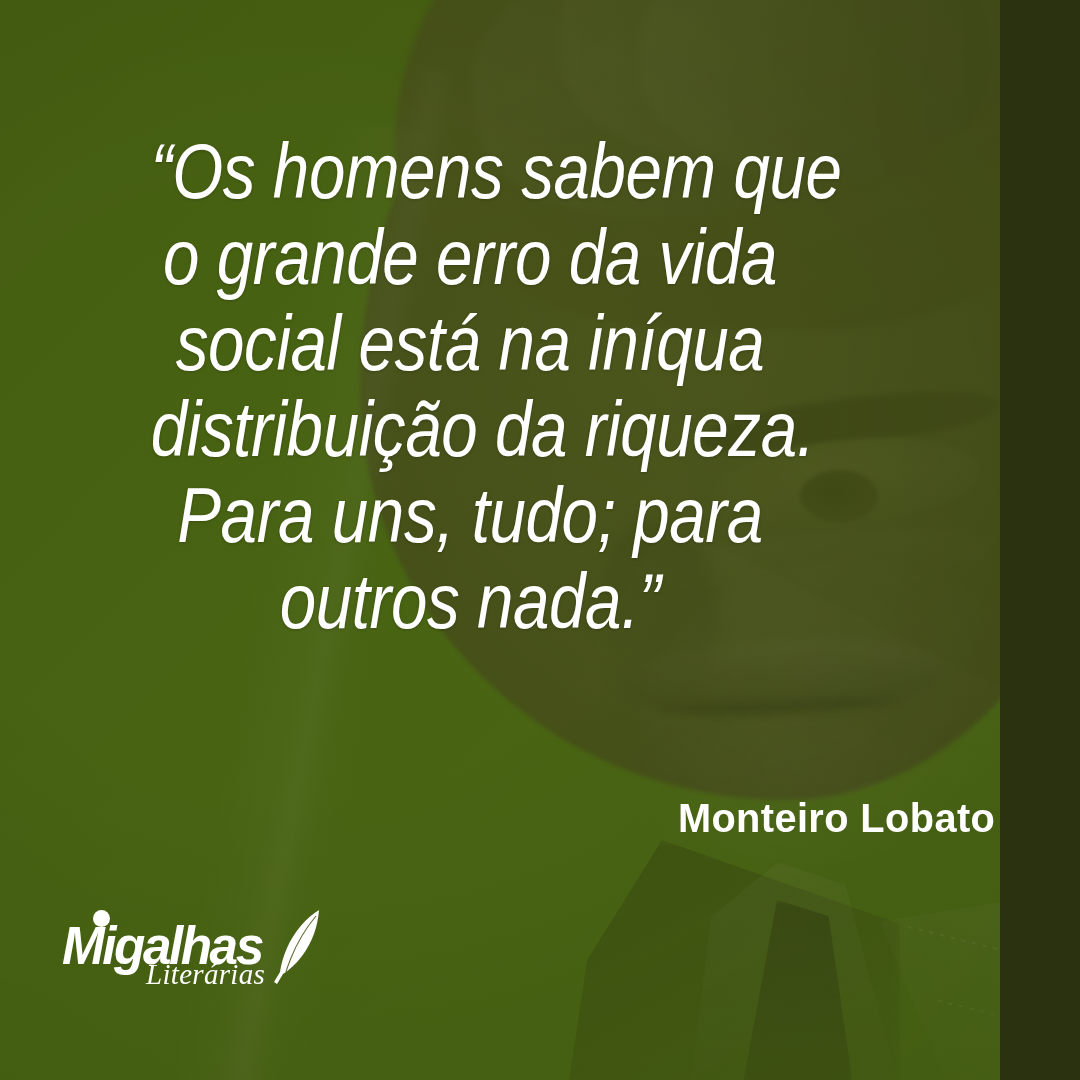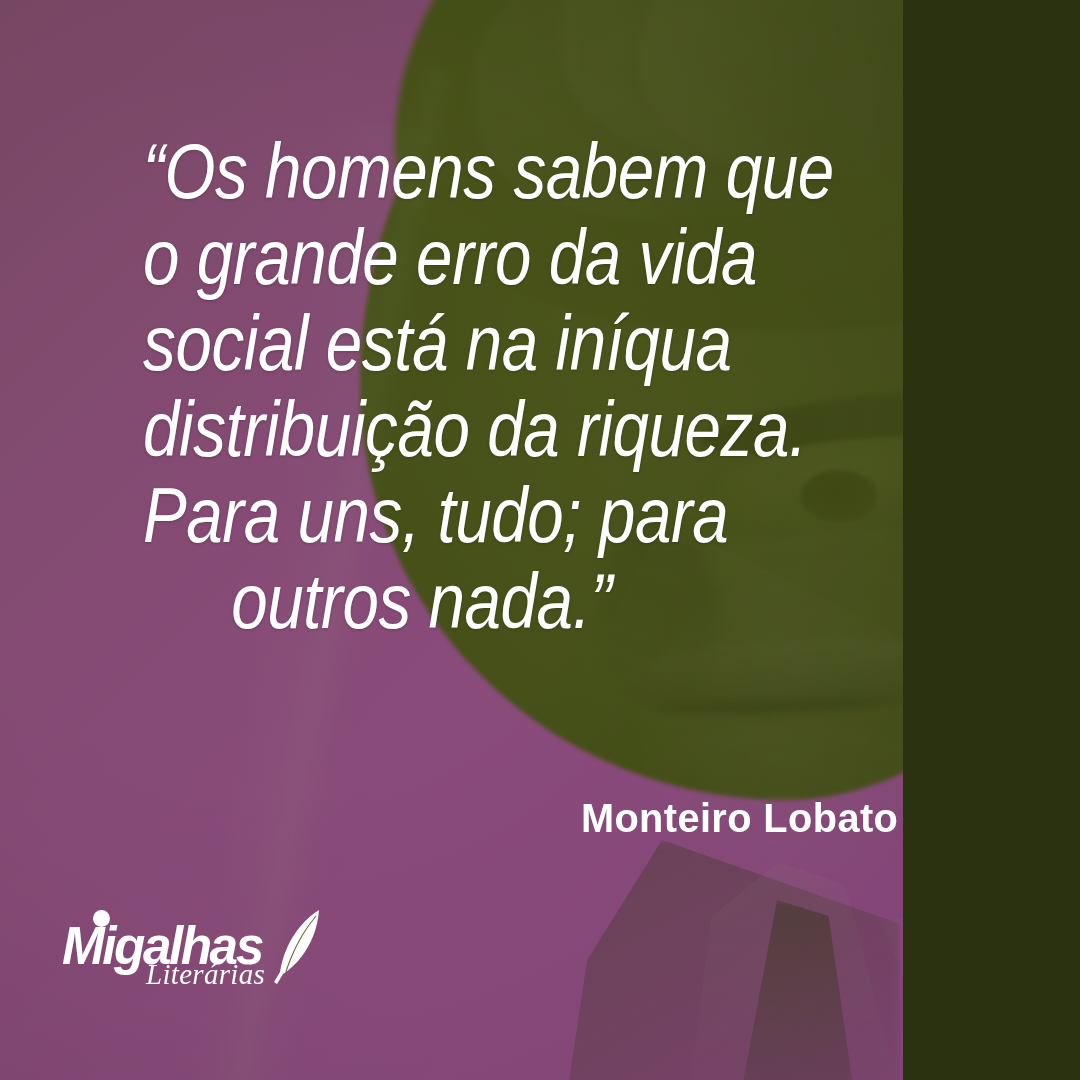--- a/index.html
+++ b/index.html
@@ -2,24 +2,24 @@
 <html><head>
 <meta charset="utf-8">
 <style>
   html, body {
     margin: 0;
     padding: 0;
     background: #2b3210;
   }
   #card {
     position: relative;
-    width: 903px;
+    width: 1000px;
     height: 1080px;
     overflow: hidden;
-    background: #d946ef;
+    background: #4d7c0f;
     font-family: "Liberation Sans", sans-serif;
     -webkit-font-smoothing: antialiased;
   }
 
   
   #portrait-layer {
     position: absolute;
     inset: 0;
     overflow: hidden;
   }

